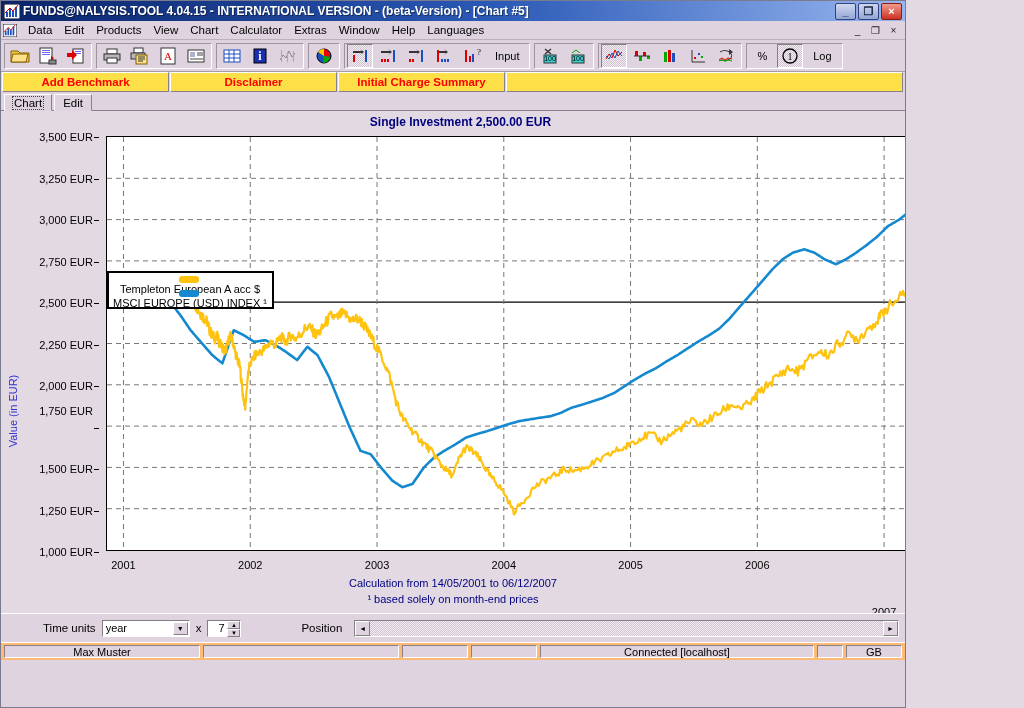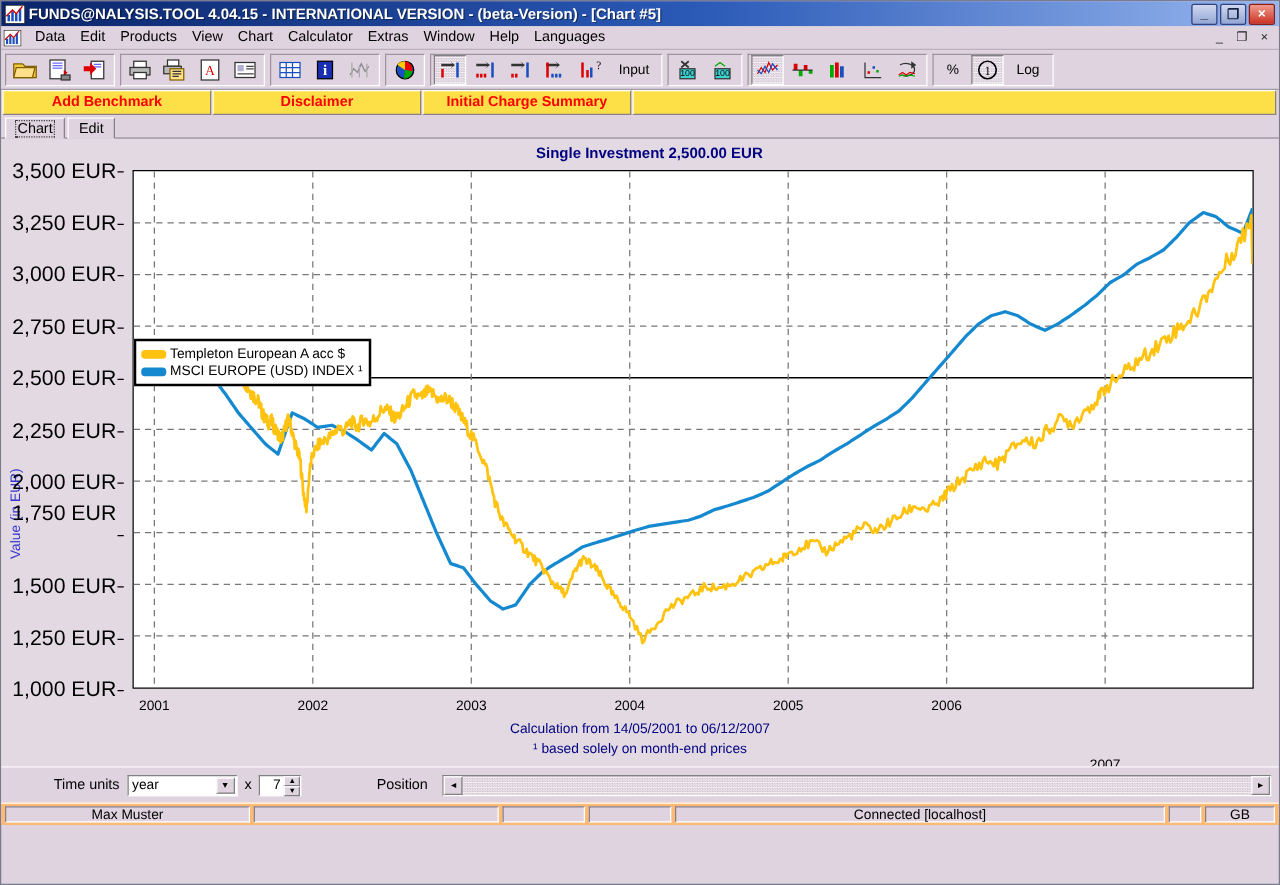--- a/index.html
+++ b/index.html
@@ -3,21 +3,21 @@
 <meta charset="utf-8">
 <style>
   html,body{margin:0;padding:0;}
   body{
     width:1024px;height:708px;overflow:hidden;
     font-family:"Liberation Sans",sans-serif;
     font-size:11px;
     background:#e2d9e2;
     -webkit-font-smoothing:none;
   }
-  .app{position:relative;width:1024px;height:708px;background:#ded3de;
+  .app{position:relative;width:906px;height:708px;background:#ded3de;
        border:1px solid #7b7b8f;box-sizing:border-box;}
 
   
   .titlebar{
     height:20px;display:flex;align-items:center;
     background:linear-gradient(to right,#0a246a 0%,#2b5ab7 55%,#97b6ef 100%);
     padding:0 2px;box-sizing:border-box;
   }
   .titlebar .tb-icon{width:16px;height:15px;margin:0 3px 0 1px;flex:0 0 auto;}
   .titlebar .tb-title{
@@ -93,31 +93,31 @@
     position:absolute;left:0;right:0;top:4px;text-align:center;
     color:#000080;font-weight:bold;font-size:12px;margin-left:15px;
   }
   .ylabel{
     position:absolute;left:6px;top:300px;transform:rotate(-90deg) translate(-50%,0);
     transform-origin:left top;color:#3333cc;font-size:11px;white-space:nowrap;
   }
   .plotbox{position:absolute;left:105px;top:25px;width:897px;height:415px;
            background:#fff;border:1px solid #000;box-sizing:border-box;}
   .plotsvg{position:absolute;left:0;top:0;width:100%;height:100%;}
-  .ytick{position:absolute;right:0;transform:translateY(-50%);font-size:17px;color:#000;
+  .ytick{position:absolute;right:0;transform:translateY(-50%);font-size:11px;color:#000;
          white-space:nowrap;text-align:right;}
   .yticks{position:absolute;left:0;top:25px;width:98px;height:417px;}
   .xticks{position:absolute;left:105px;top:444px;width:899px;height:16px;}
   .xtick{position:absolute;transform:translateX(-50%);font-size:11px;color:#000;}
   .footnote{position:absolute;left:0;right:0;text-align:center;color:#000080;font-size:11px;}
   .legendbox{
     position:absolute;left:106px;top:160px;background:#fff;border:2px solid #000;
     padding:3px 5px 3px 4px;box-sizing:border-box;
   }
-  .lgrow{display:flex;align-items:center;height:14px;white-space:nowrap;font-size:11px;color:#000;}
+  .lgrow{display:flex;align-items:center;height:14px;white-space:nowrap;font-size:11px;color:#000;flex-direction:column;}
   .lgswatch{width:20px;height:7px;border-radius:3px;margin-right:3px;flex:0 0 auto;}
 
   
   .ctlbar{height:29px;display:flex;align-items:center;background:#ded3de;
           border-top:1px solid #fff;box-sizing:border-box;padding:0 6px;}
   .ctl-lbl{font-size:11.5px;color:#000;margin:0 6px 0 36px;}
   .combo{width:88px;height:17px;background:#fff;border:1px solid;
     border-color:#808080 #fff #fff #808080;display:flex;align-items:center;
     font-size:11px;padding-left:3px;box-sizing:border-box;position:relative;}
   .combo .arrowbtn{position:absolute;right:1px;top:1px;width:15px;height:13px;

